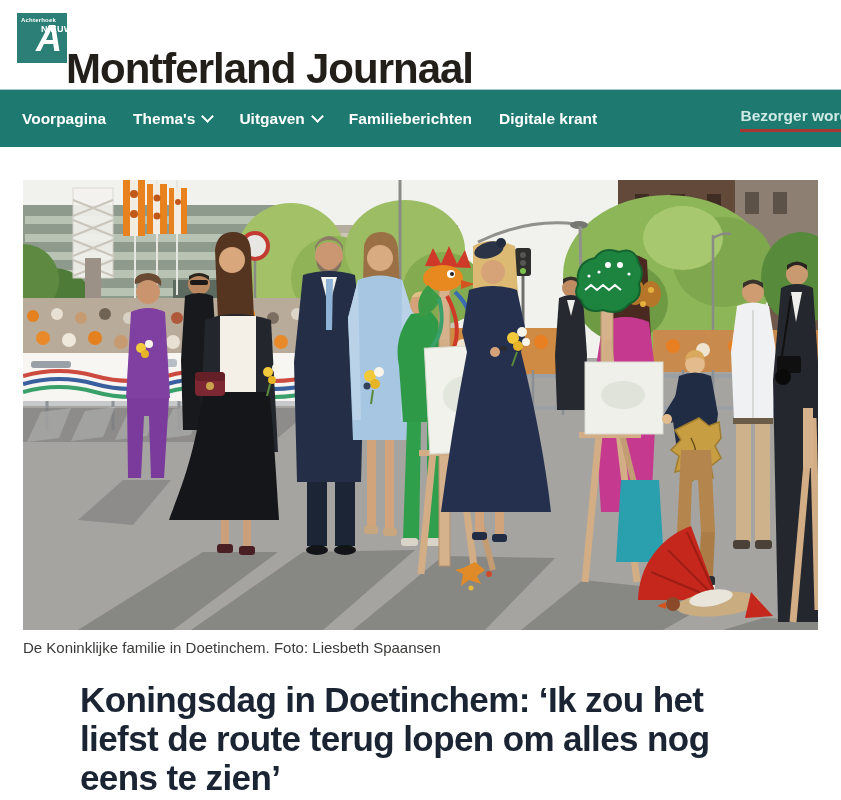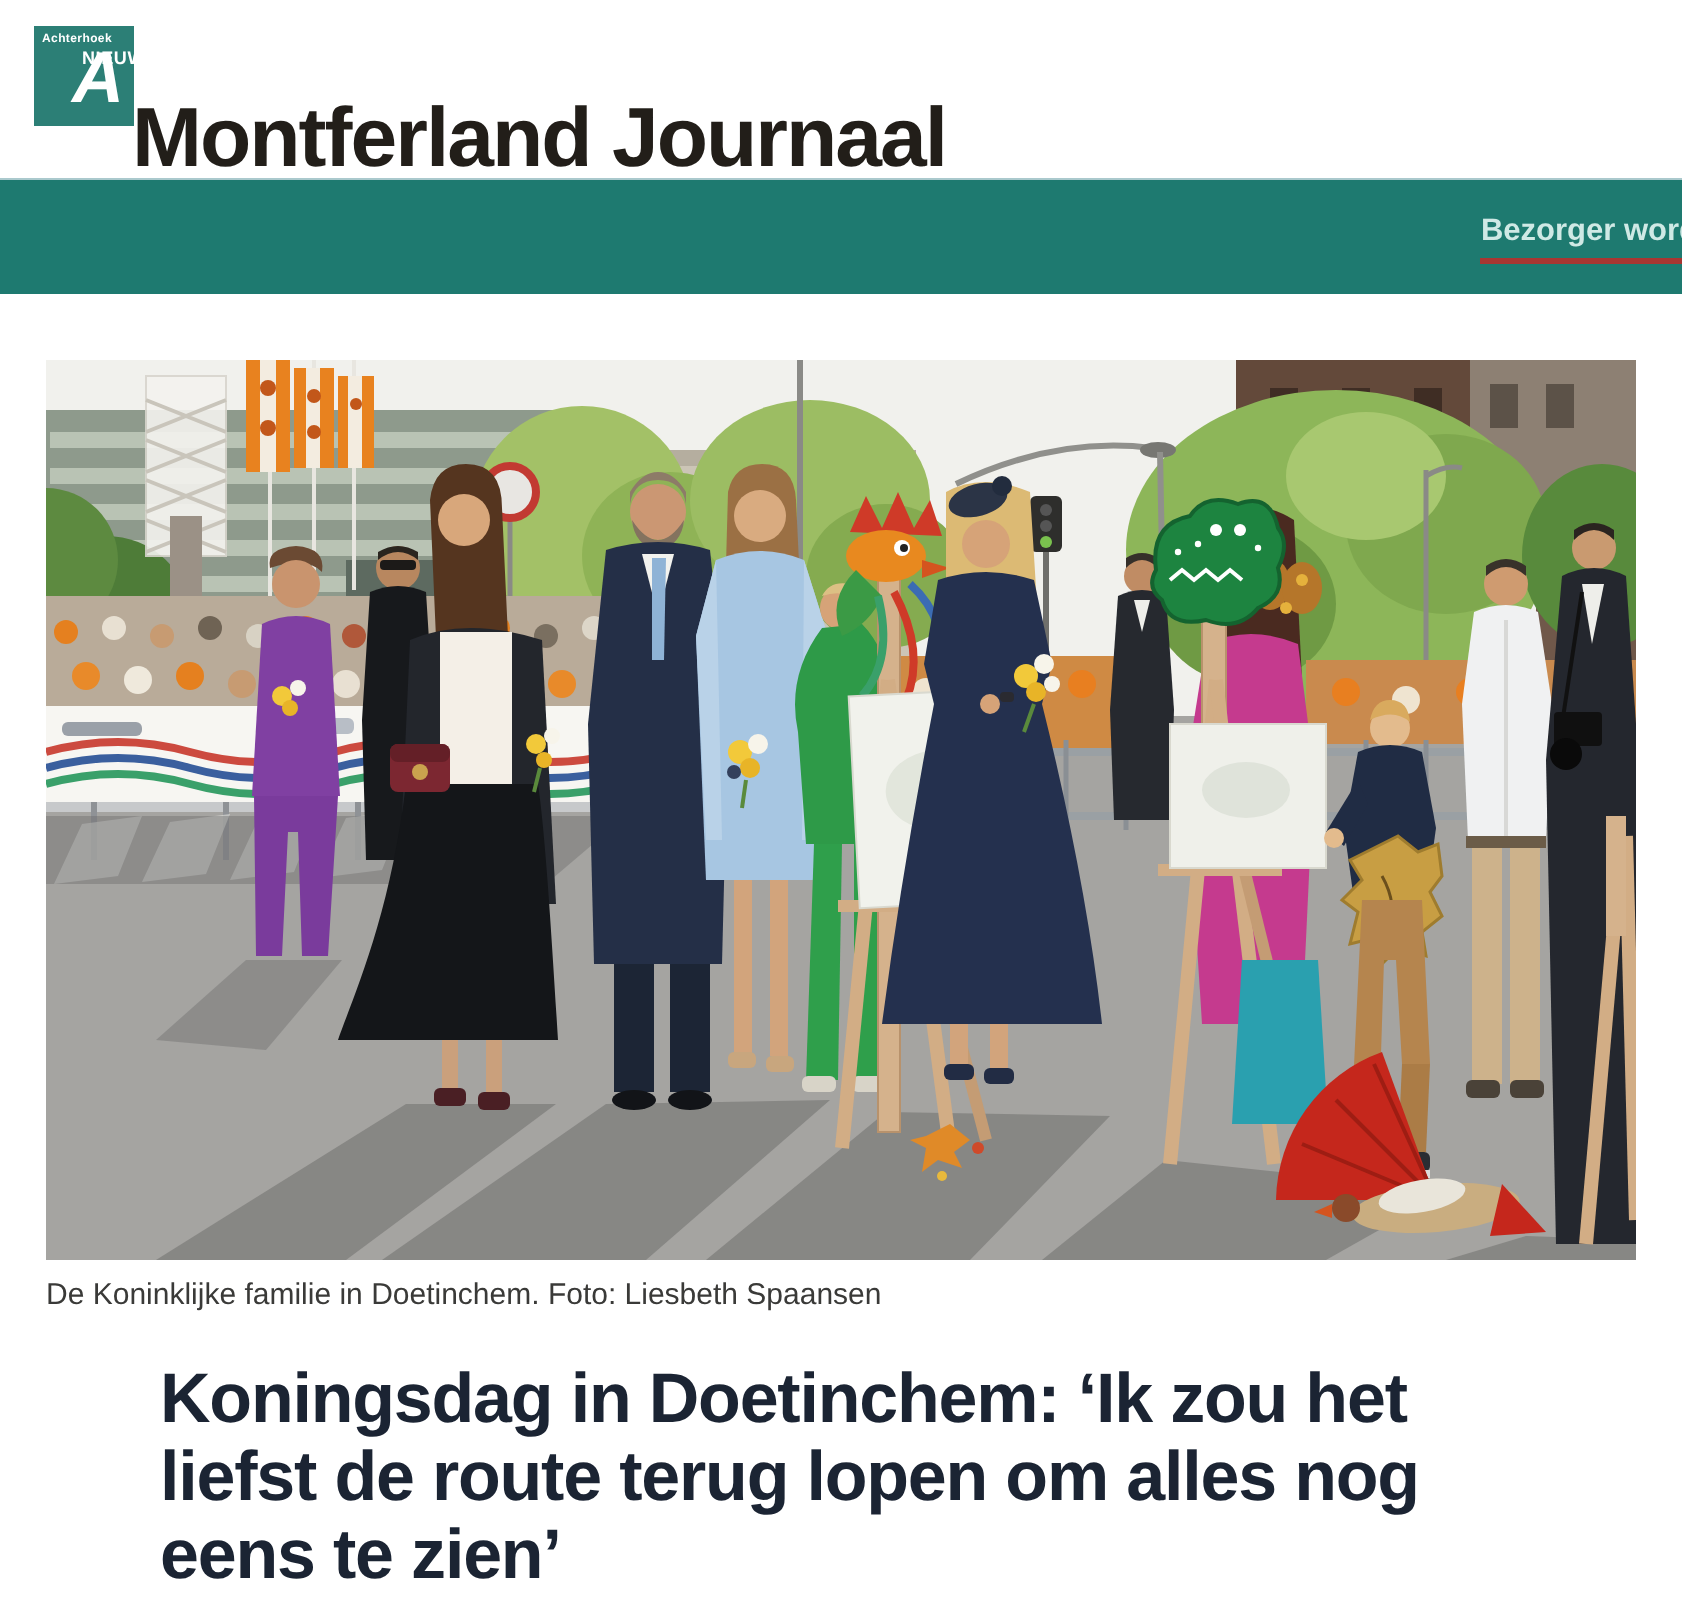--- a/index.html
+++ b/index.html
@@ -32,20 +32,27 @@
   <div class="hdr">
     <div class="logo">
       <span class="l1">Achterhoek</span>
       <span class="l2">NIEUWS</span>
       <span class="la">A</span>
     </div>
     <div class="title">Montferland Journaal</div>
   </div>
 
   <div class="nav">
+    <div class="nav-in">
+      <a href="#"><span>Voorpagina</span></a>
+      <a href="#"><span>Thema's</span><span class="chev"></span></a>
+      <a href="#"><span>Uitgaven</span><span class="chev"></span></a>
+      <a href="#"><span>Familieberichten</span></a>
+      <a href="#"><span>Digitale krant</span></a>
+    </div>
     <div class="cta">
       <a href="#">Bezorger word</a>
     </div>
   </div>
 
   <div class="photo">
     <svg width="795" height="450" viewBox="0 0 795 450" xmlns="http://www.w3.org/2000/svg">
 
       <rect width="795" height="450" fill="#f1f1ed"></rect>
 

